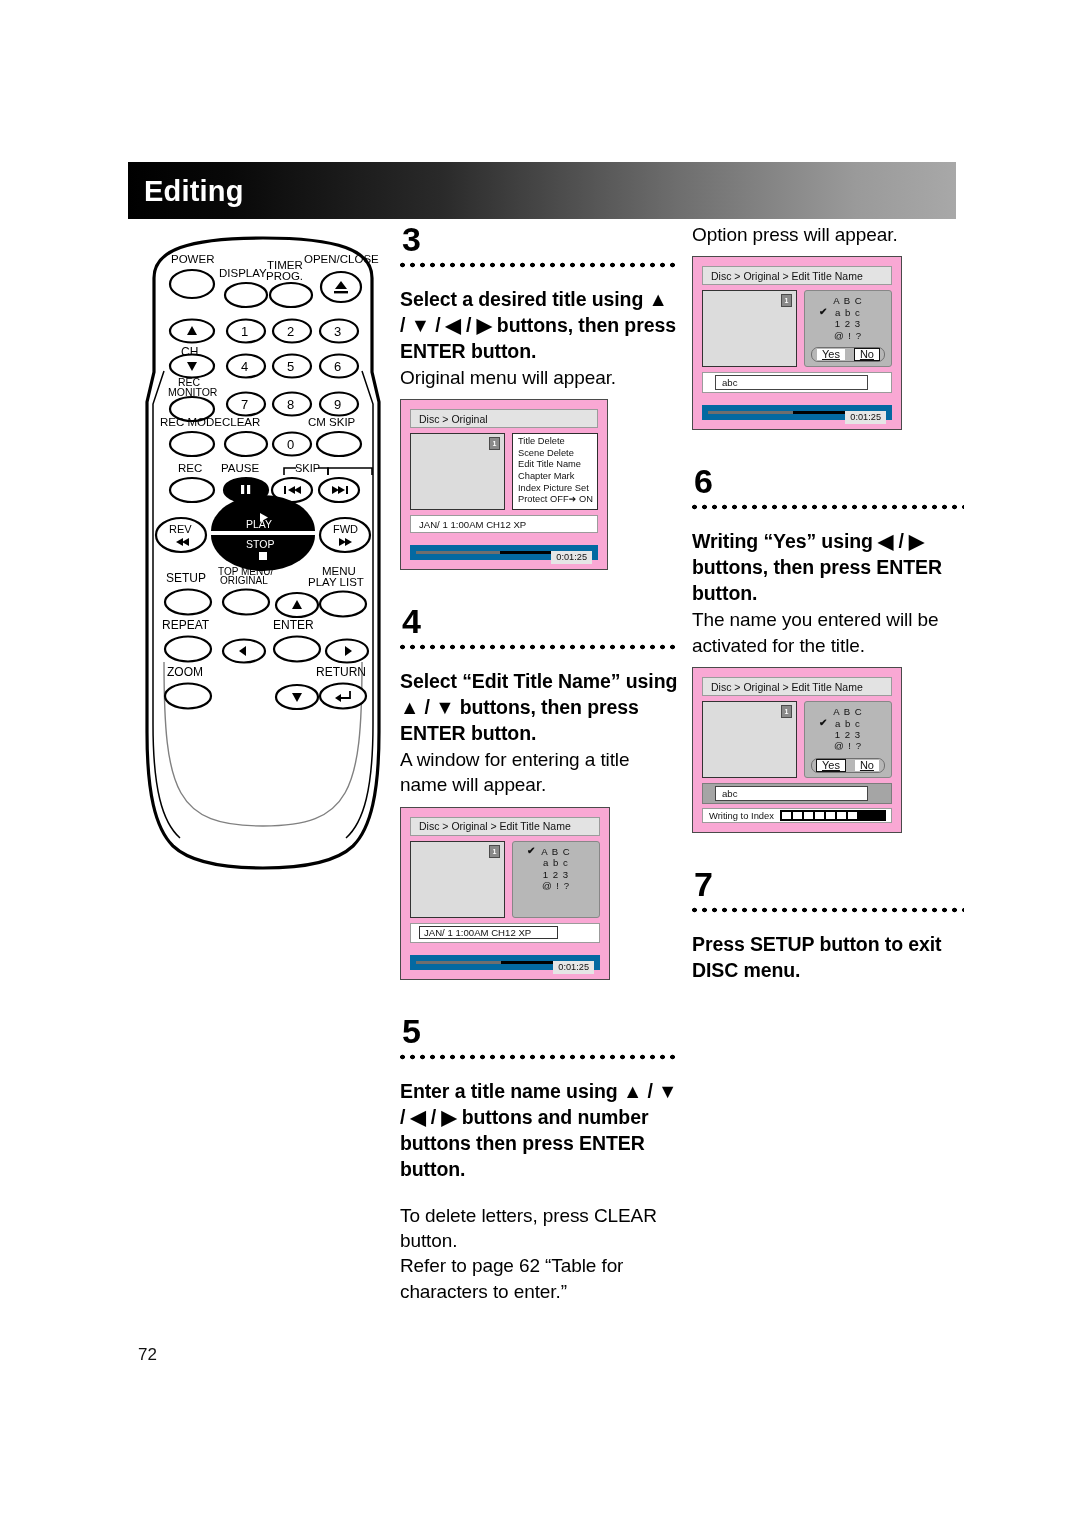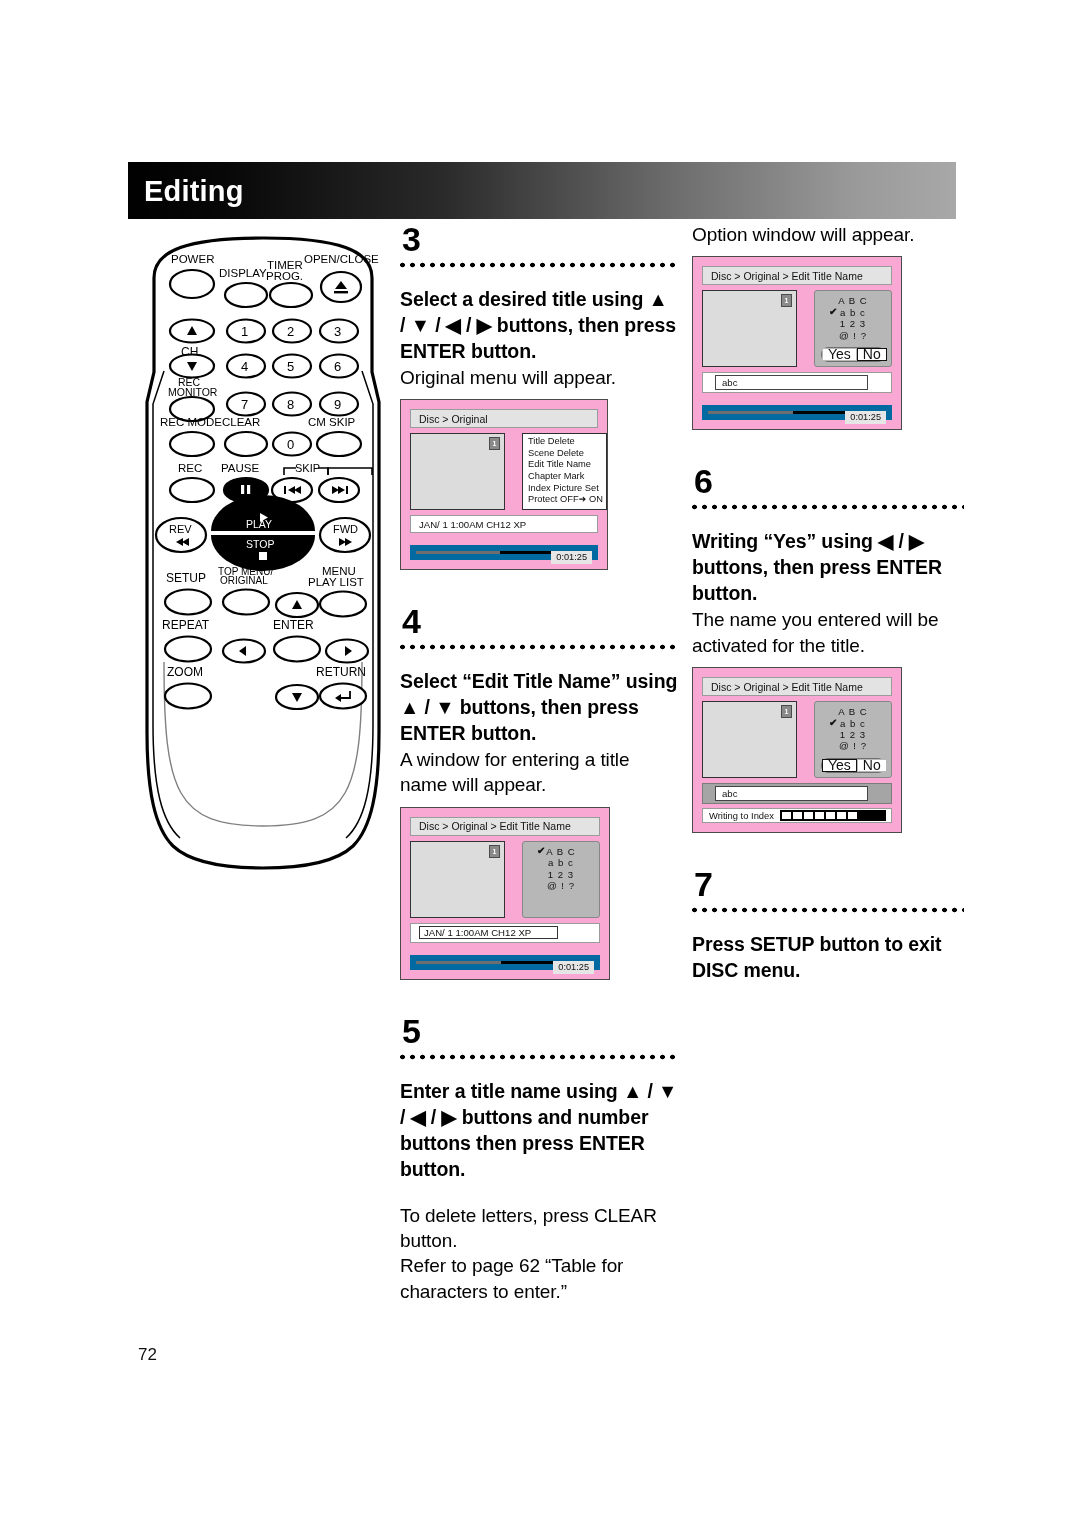--- a/index.html
+++ b/index.html
@@ -51,21 +51,21 @@
     background:#f9a8d4;border:1.5px solid #4a4a4a;
     padding:9px 9px 9px 9px;box-sizing:border-box;
     width:208px;
   }
   .tv.wide{width:210px;}
   .tv-bread{
     background:#e3e3e3;border:1px solid #9b9b9b;
     font-size:10.5px;color:#111;padding:2.5px 0 2.5px 8px;
     margin-bottom:5px;white-space:nowrap;
   }
-  .tv-body{display:flex;gap:17px;}
+  .tv-body{display:flex;gap:7px;}
   .tv-thumb{
     position:relative;flex:0 0 95px;height:77px;
     background:#dcdcdc;border:1.6px solid #333;box-sizing:border-box;
   }
   .tv-thumb .badge{
     position:absolute;right:4px;top:3px;width:9px;height:11px;
     background:#8a8a8a;border:1px solid #4b4b4b;
     font-size:7px;line-height:11px;text-align:center;color:#fff;font-weight:bold;
   }
   .tv-menu{
@@ -79,21 +79,21 @@
     display:flex;flex-direction:column;justify-content:flex-start;
   }
   .cs-rows{padding:4px 0 0 0;text-align:center;}
   .cs-row{font-size:9.6px;line-height:11.4px;color:#111;letter-spacing:1px;position:relative;}
   .cs-row .ck{position:absolute;left:14px;top:-1px;font-size:10px;font-weight:bold;}
   .yesno{
     position:absolute;left:6px;right:6px;bottom:4px;
     border:1px solid #6f6f6f;border-radius:7px;background:#b7b7b7;
     display:flex;justify-content:space-around;align-items:center;height:13px;
   }
-  .yesno span{font-size:14px;color:#111;padding:0 5px;line-height:11px;}
+  .yesno span{font-size:11px;color:#111;padding:0 5px;line-height:11px;text-decoration:underline;}
   .yesno span.box{border:1.2px solid #111;background:#fff;}
   .yesno span.plain{background:#fff;border:1px solid #b7b7b7;}
   .tv-info{
     margin-top:5px;background:#fff;border:1px solid #9b9b9b;
     font-size:9.6px;color:#111;padding:2.5px 0 2.5px 8px;white-space:nowrap;
     position:relative;
   }
   .tv-info.boxed span.inner{
     border:1.4px solid #333;padding:0px 26px 0px 4px;display:inline-block;
   }
@@ -368,21 +368,21 @@
       <div class="dots"></div>
       <p class="bold-para">Enter a title name using ▲ / ▼ / ◀ / ▶ buttons and number buttons then press ENTER button.</p>
       <div class="spacer-m"></div>
       <p class="reg-para">To delete letters, press CLEAR button.</p>
       <p class="reg-para">Refer to page 62 “Table for characters to enter.”</p>
     </div>
   </div>
 
   <div class="colB">
 
-    <p class="reg-para">Option window will appear.</p>
+    <p class="reg-para">Option press will appear.</p>
     <div class="spacer-s"></div>
 
     <div class="tv wide">
       <div class="tv-bread">Disc &gt; Original &gt; Edit Title Name</div>
       <div class="tv-body">
         <div class="tv-thumb">
           <span class="badge">1</span>
         </div>
         <div class="tv-charset">
           <div class="cs-rows">

